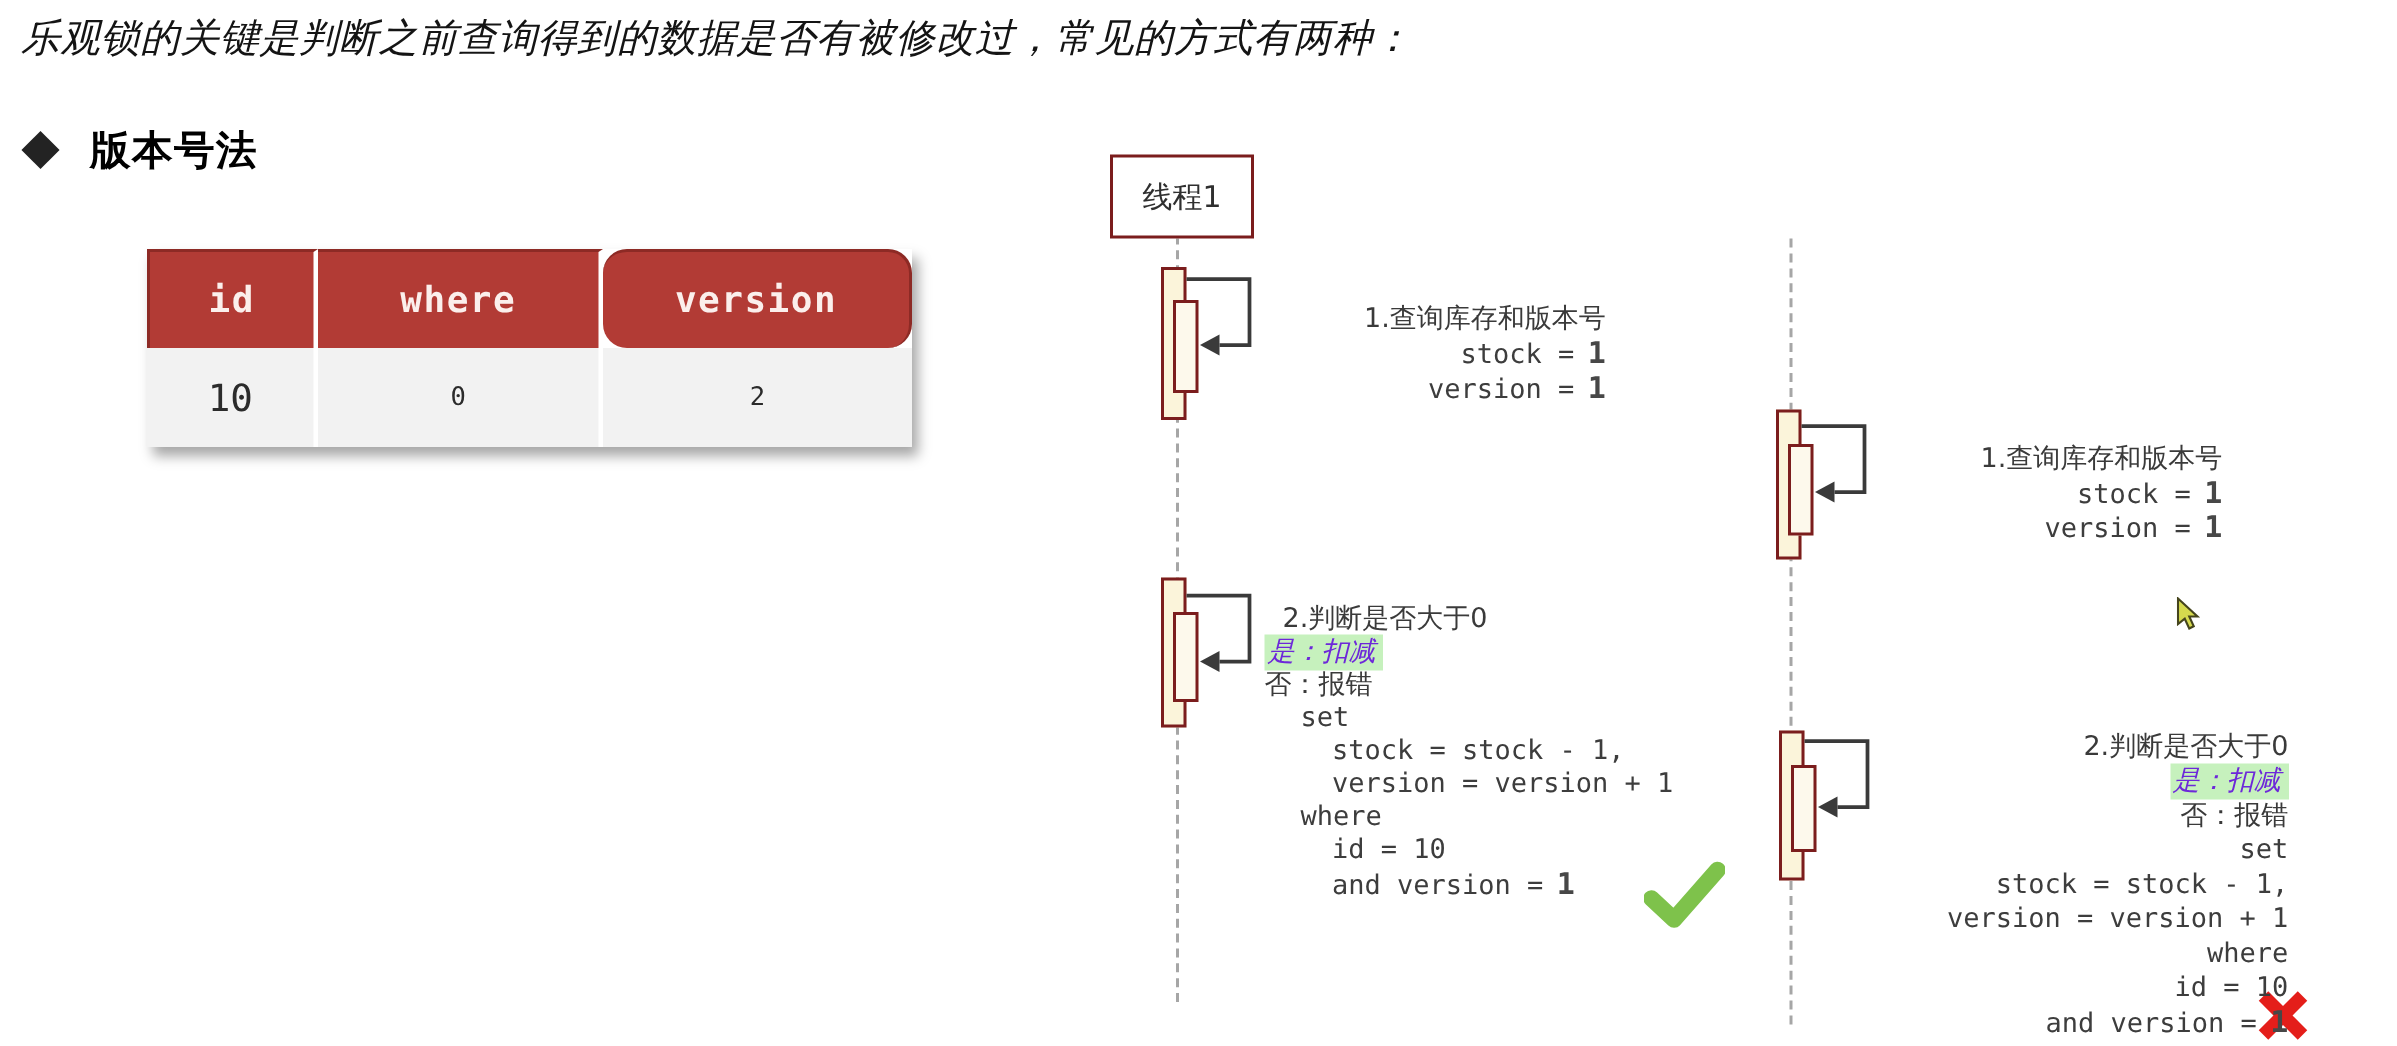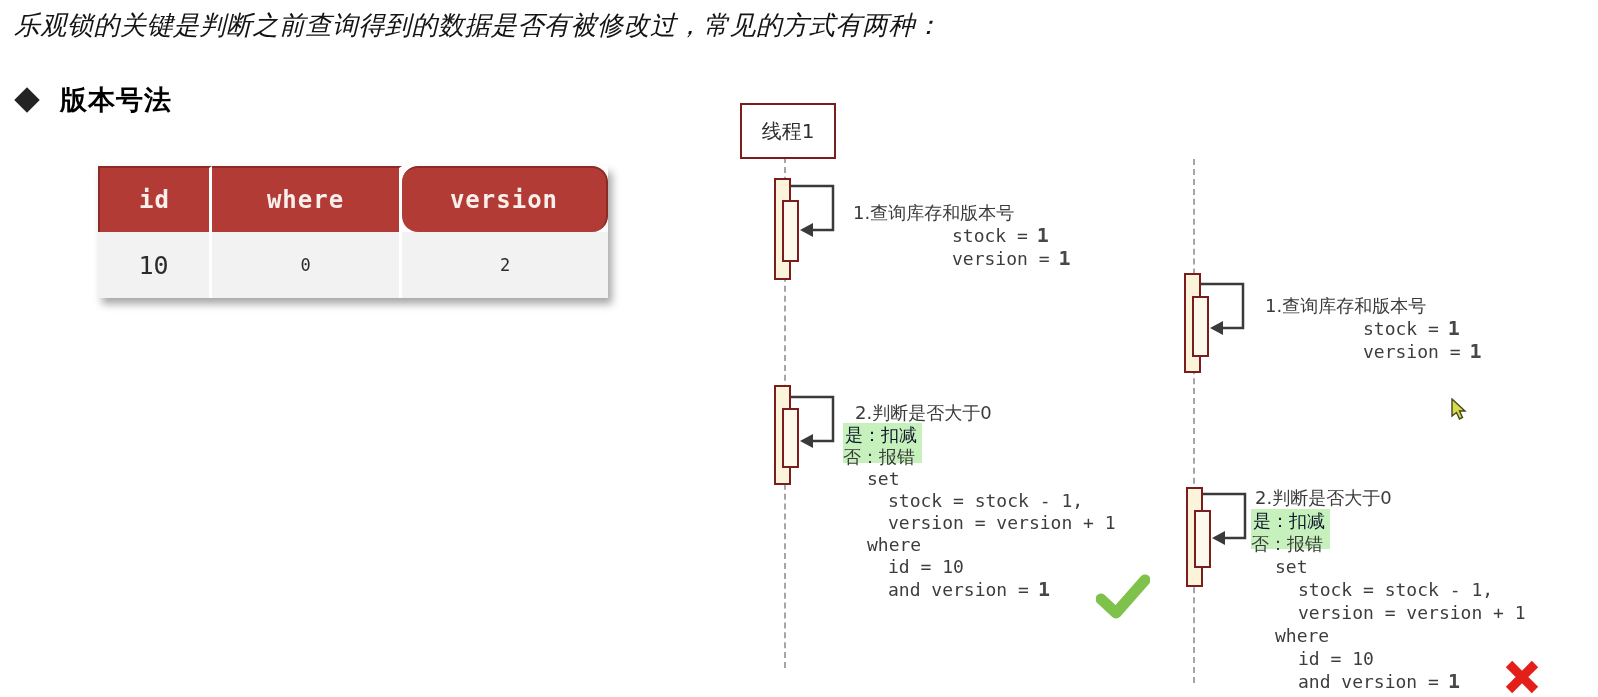--- a/index.html
+++ b/index.html
@@ -47,23 +47,23 @@
   .activation{border:2px solid #7b1d1d;background:#fbf4da;width:17px;box-sizing:border-box;z-index:1;}
   .activation.inner{background:#fdf9ec;z-index:2;}
   .self-arrow{z-index:3;overflow:visible;}
 
   
   .note{z-index:4;color:#3a3a3a;white-space:nowrap;}
   .note .line{display:block;}
   .cjk{font-size:18px;}
   .mono{font-family:"DejaVu Sans Mono",monospace;font-size:18px;color:#3d3d3d;}
   .bold-val{font-family:"DejaVu Sans Mono",monospace;font-weight:bold;font-size:20px;color:#474747;margin-left:9px;}
-  .hl{background:#c6f1bd;color:#0f172a;padding:1px 5px 18px 2px;}
+  .hl{background:#c6f1bd;color:#6d28d9;padding:1px 5px 2px 2px;font-style:italic;}
   .lh22 .line{height:22px;line-height:22px;}
-  .lh23 .line{height:23px;line-height:23px;}
+  .lh23 .line{height:23px;line-height:23px;text-align:right;}
   .pl4{padding-left:4px;}
   .pl12{padding-left:12px;}
   .pl24{padding-left:24px;}
   .pl45{padding-left:45px;}
   .pl47{padding-left:47px;}
   .pl98{padding-left:98px;}
   .pl99{padding-left:99px;}
 
   
   .t1-box{left:740px;top:103px;width:92px;height:52px;}

